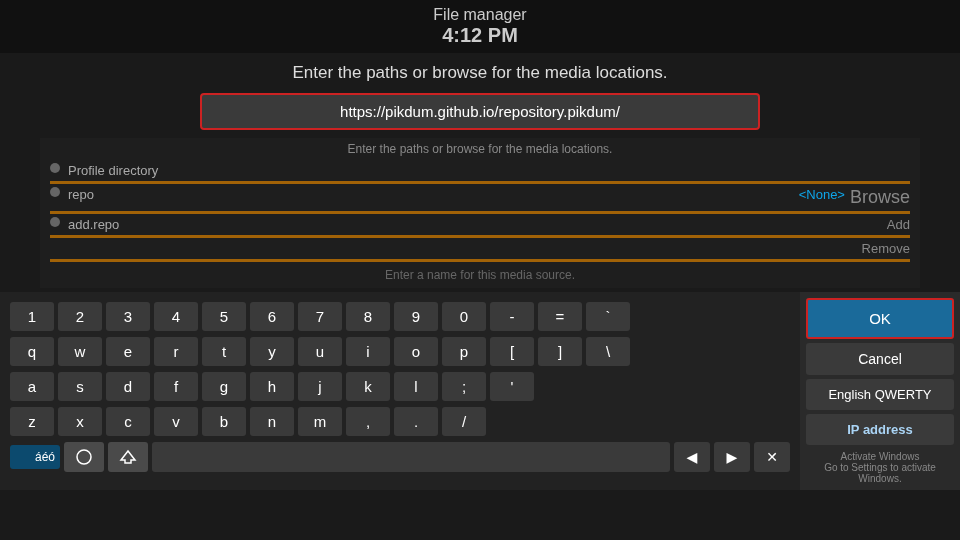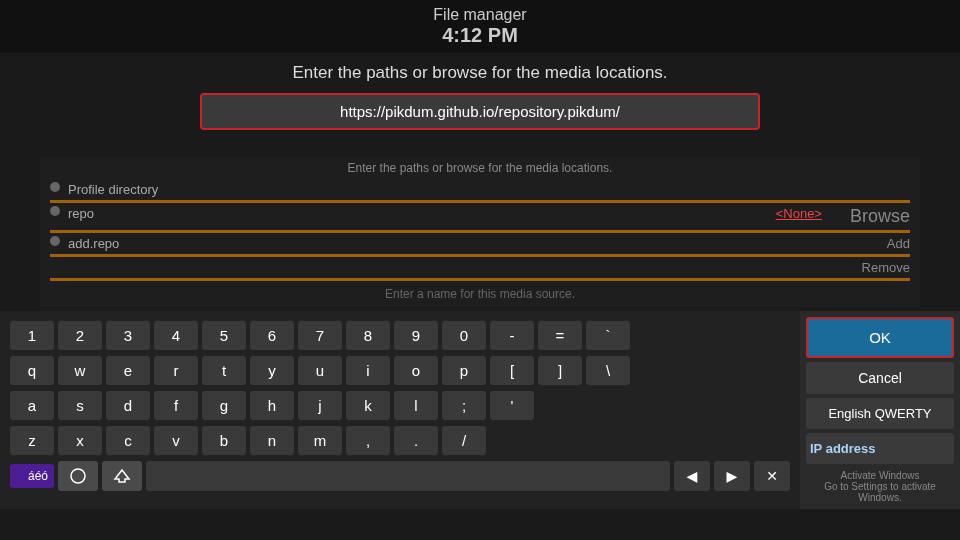--- a/index.html
+++ b/index.html
@@ -39,21 +39,21 @@
       text-align: center;
     }
     .dialog-instruction {
       font-size: 17px;
       color: #ddd;
       margin-bottom: 10px;
     }
     .url-input-wrapper {
       display: flex;
       justify-content: center;
-      margin-bottom: 21px;
+      margin-bottom: 2px;
     }
     .url-input-box {
       background: #3a3a3a;
       border: 2px solid #cc2222;
       border-radius: 4px;
       padding: 8px 14px;
       font-size: 15px;
       color: #ffffff;
       width: 560px;
       text-align: center;
@@ -84,23 +84,22 @@
       height: 10px;
       border-radius: 50%;
       background: #666;
       margin-right: 8px;
       flex-shrink: 0;
     }
     .fm-label {
       flex: 1;
     }
     .fm-none {
-      color: #ef4444;
-      margin-right: 28px;
-      text-decoration: underline;
+      color: #0ea5e9;
+      margin-right: 5px;
     }
     .fm-browse {
       color: #888;
       font-size: 18px;
     }
     .fm-add {
       color: #888;
       font-size: 13px;
     }
     .fm-remove {
@@ -173,24 +172,24 @@
       border-radius: 3px;
       width: 36px;
       height: 30px;
       display: flex;
       align-items: center;
       justify-content: center;
       cursor: pointer;
       font-size: 14px;
     }
     .key-abc {
-      background: #4c1d95;
-      color: #fff;
-      border-radius: 3px;
-      padding: 5px 18px;
+      background: #0c4a6e;
+      color: #fff;
+      border-radius: 3px;
+      padding: 5px 25px;
       font-size: 12px;
       cursor: pointer;
     }
     .key-shift {
       background: #4a4a4a;
       color: #fff;
       border-radius: 3px;
       width: 40px;
       height: 30px;
       display: flex;
@@ -248,20 +247,21 @@
       text-align: center;
       border-radius: 3px;
       cursor: pointer;
     }
     .btn-ip {
       background: #3a3a3a;
       border: none;
       color: #aad4f5;
       font-size: 13px;
       padding: 8px 4px;
+      text-align: center;
       border-radius: 3px;
       cursor: pointer;
       font-weight: bold;
     }
     .activate-text {
       color: #888;
       font-size: 10px;
       text-align: center;
       margin-top: 2px;
       padding: 0 4px;

